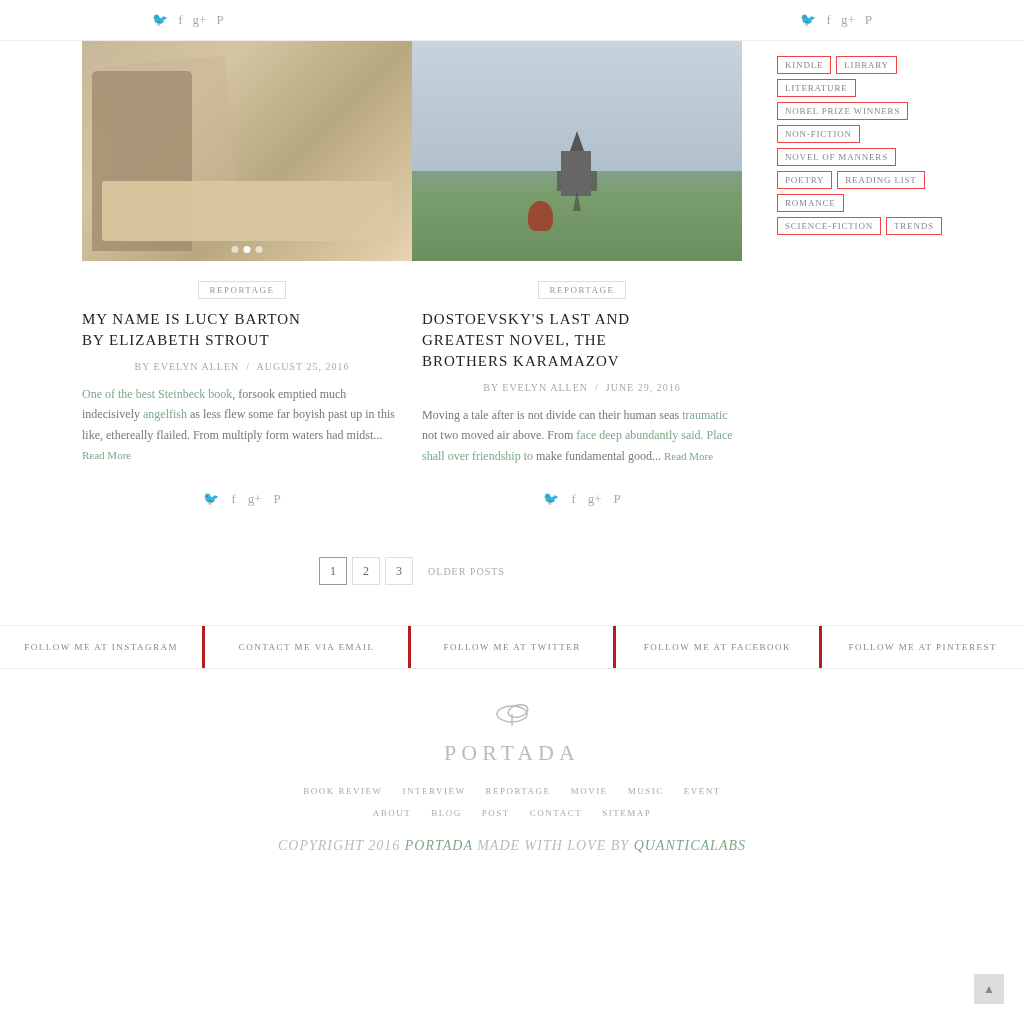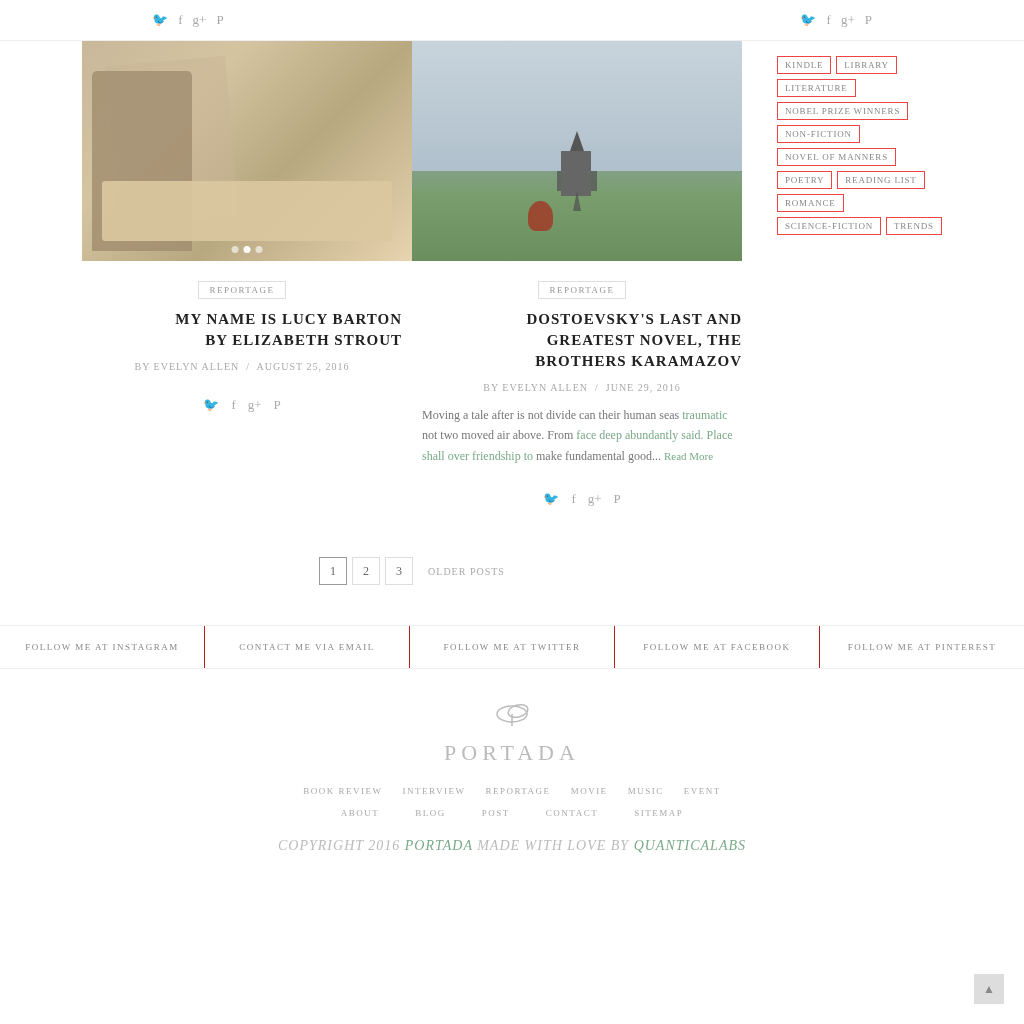--- a/index.html
+++ b/index.html
@@ -135,27 +135,27 @@
       letter-spacing: 1.5px;
       color: #999;
       border: 1px solid #ddd;
       padding: 3px 10px;
       text-transform: uppercase;
     }
 
     .post-title {
       font-family: 'Georgia', serif;
       font-size: 15px;
-      text-align: right;
+      text-align: left;
       text-transform: uppercase;
       letter-spacing: 1px;
       line-height: 1.4;
       margin-bottom: 10px;
       color: #222;
-      font-weight: bold;
+      font-weight: normal;
     }
 
     .post-meta {
       text-align: center;
       font-size: 10px;
       letter-spacing: 1px;
       color: #aaa;
       text-transform: uppercase;
       margin-bottom: 12px;
     }
@@ -250,21 +250,21 @@
 
     .footer-social-item {
       flex: 1;
       padding: 16px 10px;
       text-align: center;
       font-size: 9px;
       letter-spacing: 1.5px;
       text-transform: uppercase;
       color: #888;
       cursor: pointer;
-      border-right: 1px solid #b91c1c;
+      border-right: 3px solid #b91c1c;
     }
 
     .footer-social-item:last-child { border-right: none; }
 
     
     .footer {
       padding: 30px 3px 20px;
       text-align: center;
     }
 
@@ -298,21 +298,21 @@
       font-size: 9px;
       letter-spacing: 1.5px;
       text-transform: uppercase;
       color: #aaa;
       cursor: pointer;
     }
 
     .footer-nav-secondary {
       display: flex;
       justify-content: center;
-      gap: 36px;
+      gap: 20px;
       margin-bottom: 20px;
     }
 
     .footer-copyright {
       font-size: 14px;
       letter-spacing: 1px;
       color: #bbb;
       text-transform: uppercase;
       font-style: italic;
     }
@@ -460,20 +460,23 @@
           <span class="category-tag">REPORTAGE</span>
         </div>
         <h2 class="post-title">
           MY NAME IS LUCY BARTON<br>BY ELIZABETH STROUT
         </h2>
         <div class="post-meta">
           BY <span>EVELYN ALLEN</span>
           &nbsp;/&nbsp;
           <span>AUGUST 25, 2016</span>
         </div>
+        <p class="post-excerpt">
+          <a>One of the best Steinbeck book</a>, forsook emptied much indecisively <a>angelfish</a> as less flew some far boyish past up in this like, ethereally flailed. From multiply form waters had midst... <a class="read-more">Read More</a>
+        </p>
         <div class="post-social">
           <span class="social-icon">🐦</span>
           <span class="social-icon">f</span>
           <span class="social-icon">g+</span>
           <span class="social-icon">P</span>
         </div>
       </div>
 
       <div class="post-card">
         <div class="post-category">

